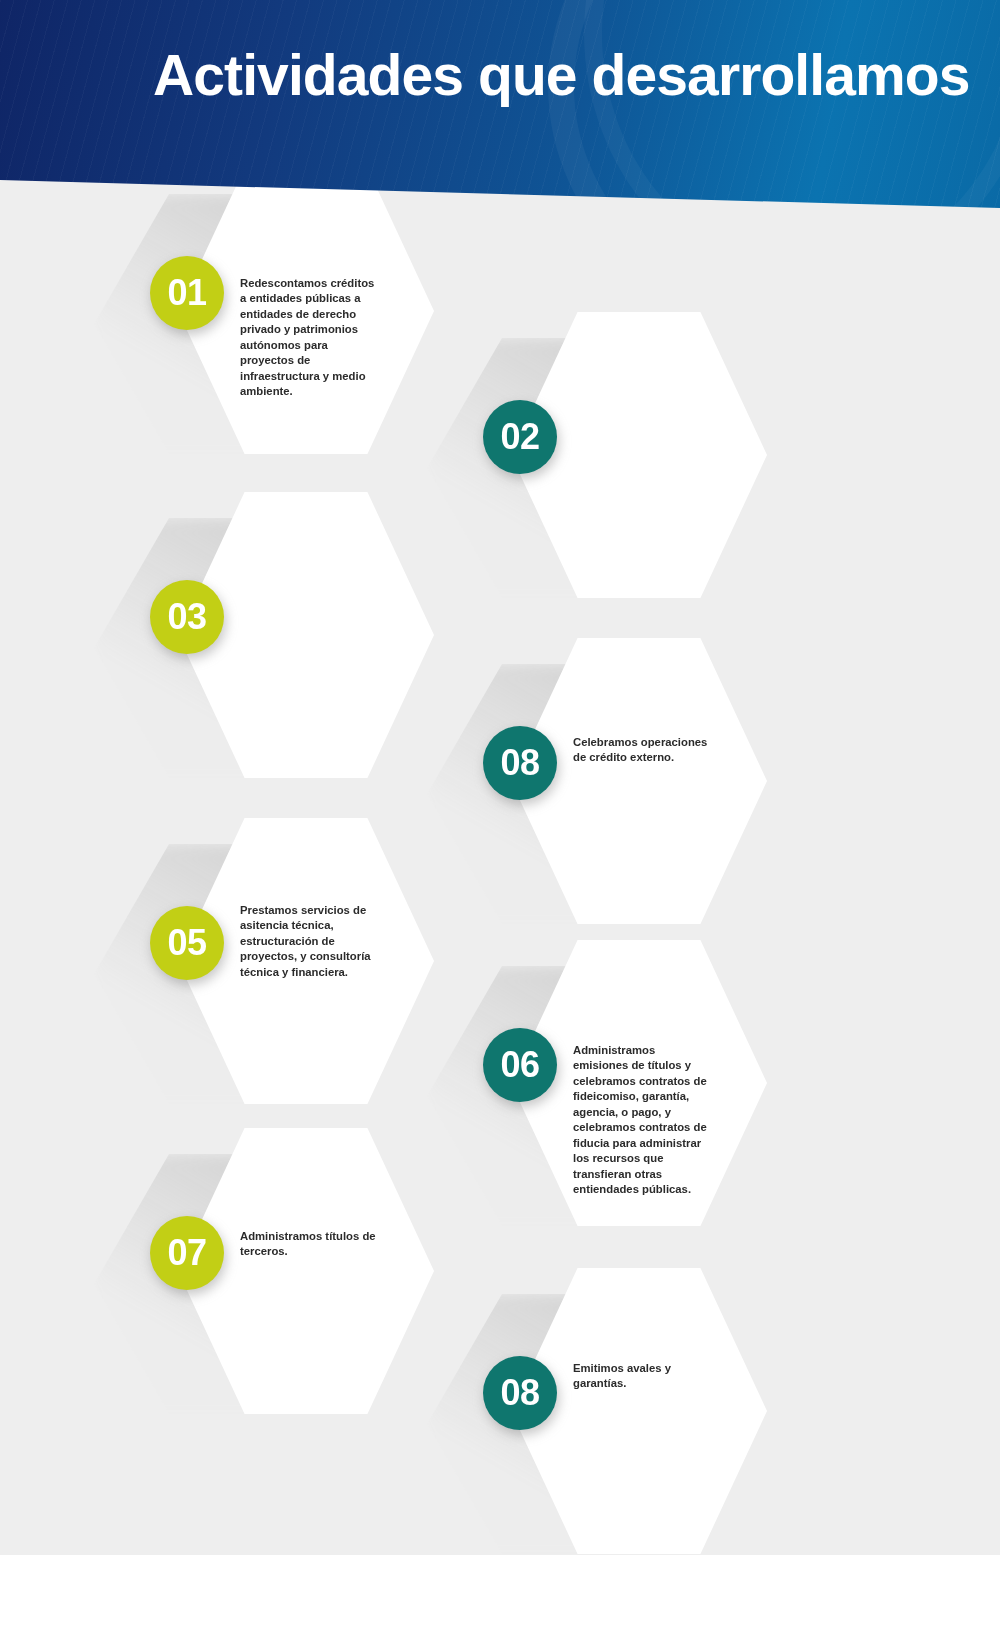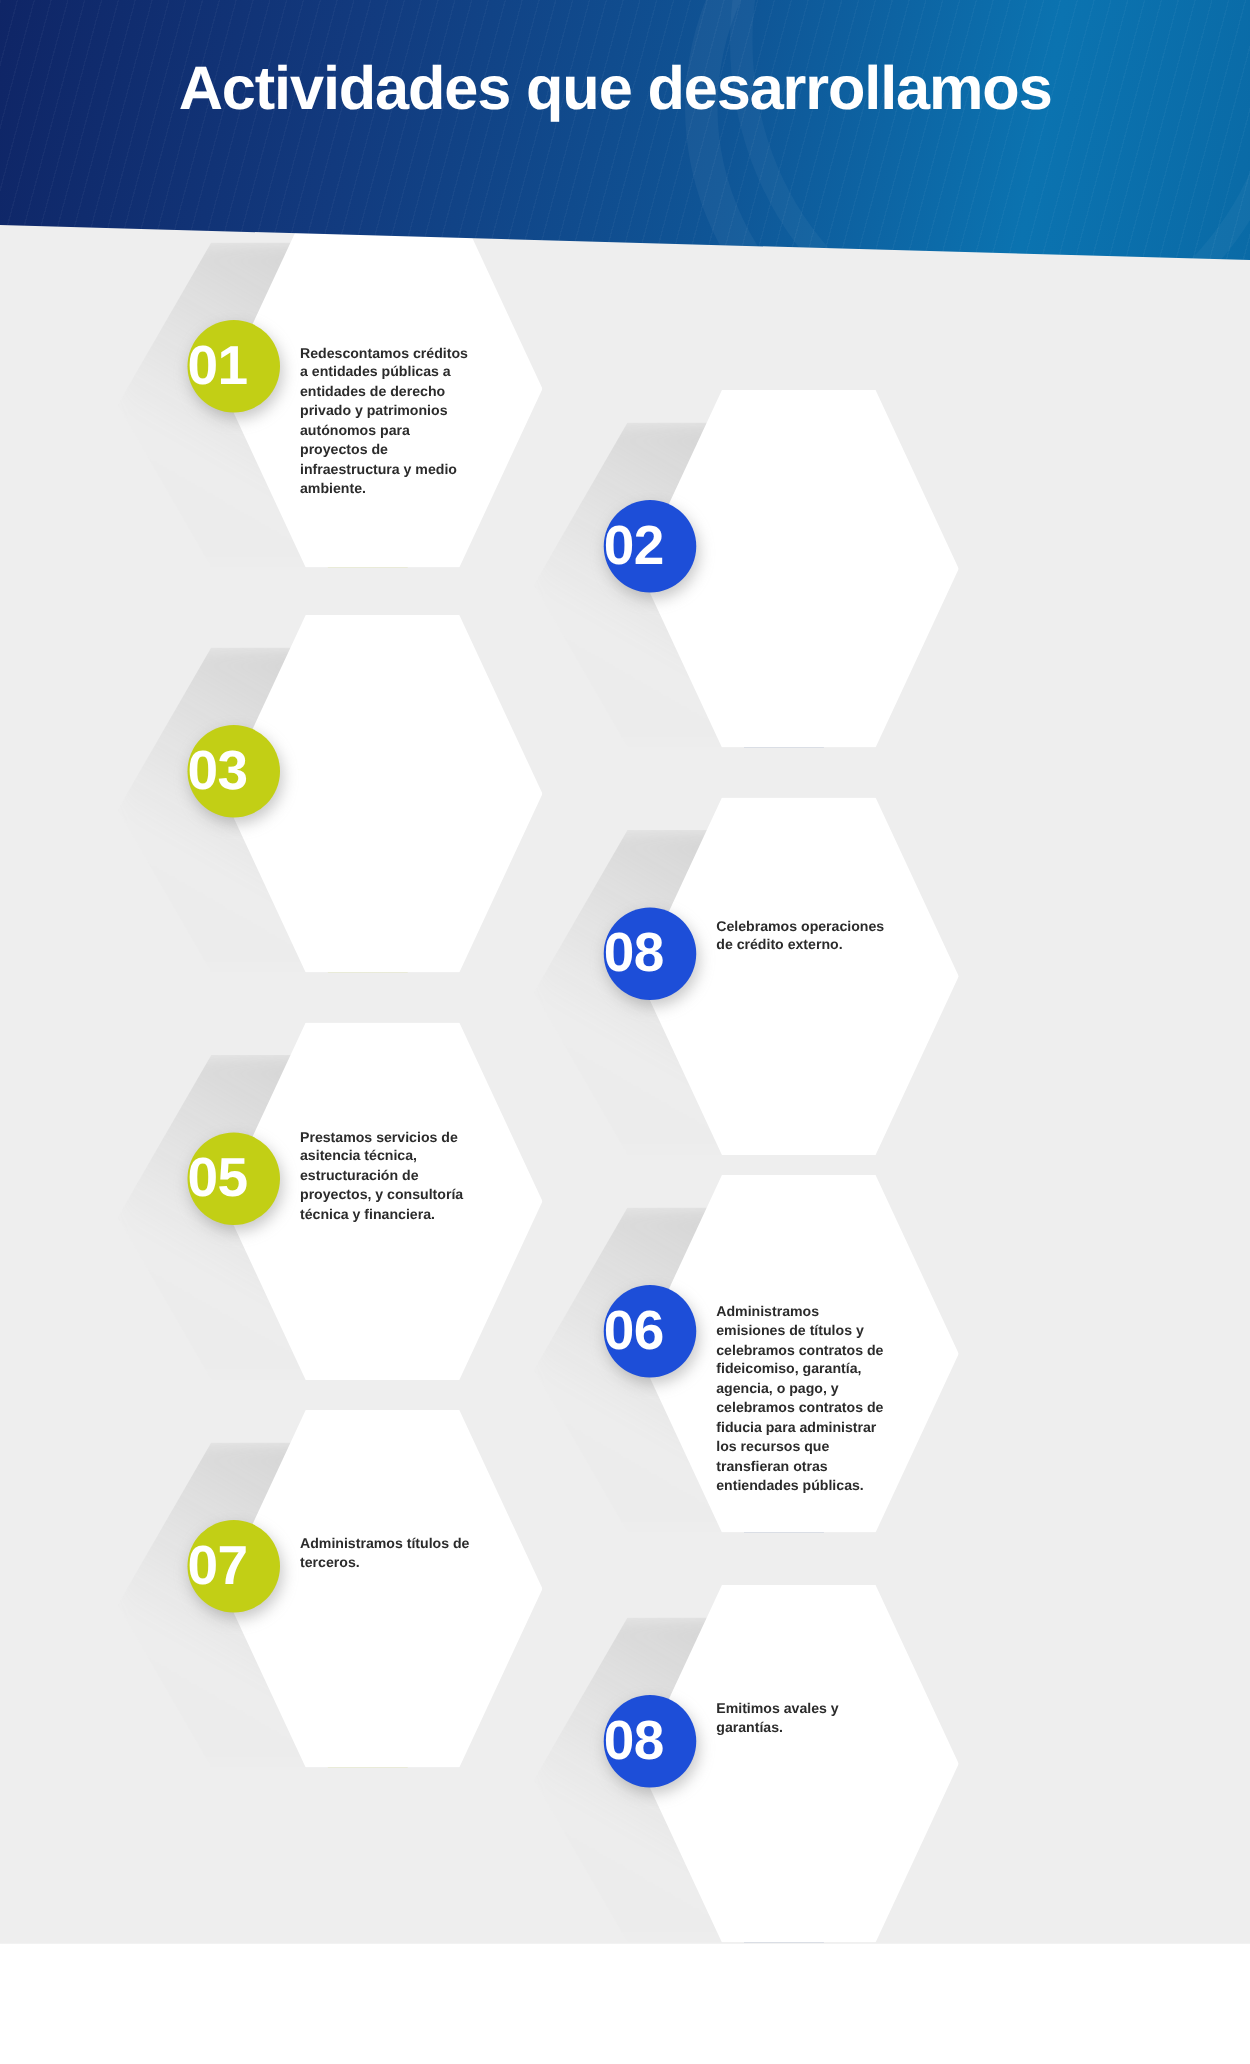--- a/index.html
+++ b/index.html
@@ -74,23 +74,23 @@
     right: -40px;
     top: -220px;
     width: 420px;
     height: 470px;
     border-radius: 50%;
     border: 18px solid rgba(255,255,255,0.04);
   }
 
   .title {
     position: absolute;
-    left: 143px;
+    left: 153px;
     top: 46px;
-    font-size: 49px;
+    font-size: 57px;
     font-weight: bold;
     color: #ffffff;
     letter-spacing: -0.9px;
     line-height: 1.05;
     white-space: nowrap;
   }
   .subtitle {
     position: absolute;
     left: 143px;
     top: 113px;
@@ -149,29 +149,30 @@
 
   
   .badge {
     position: absolute;
     left: 0px;
     top: 88px;
     width: 74px;
     height: 74px;
     border-radius: 50%;
     color: #ffffff;
-    font-size: 44px;
+    font-size: 36px;
     font-weight: bold;
     letter-spacing: -0.5px;
     display: flex;
     align-items: center;
+    justify-content: center;
     z-index: 3;
   }
   .badge.green { background: #c2cf15; }
-  .badge.blue  { background: #1d4ed8; }
+  .badge.blue  { background: #0f766e; }
   .badge-shadow {
     position: absolute;
     left: 2px;
     top: 93px;
     width: 74px;
     height: 74px;
     border-radius: 50%;
     background: rgba(120,120,120,0.42);
     filter: blur(6px);
     z-index: 2;

